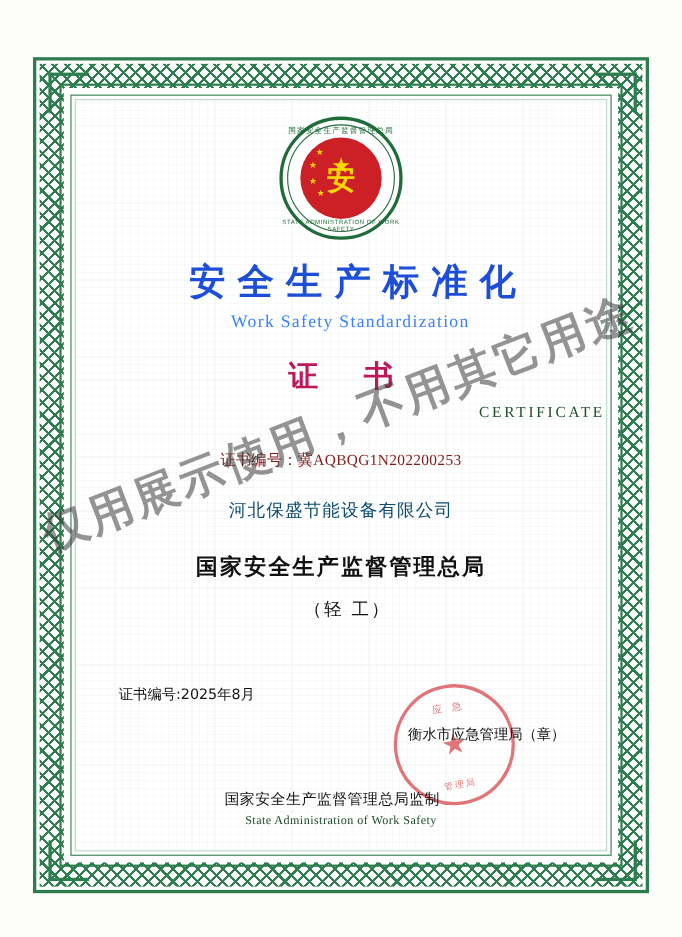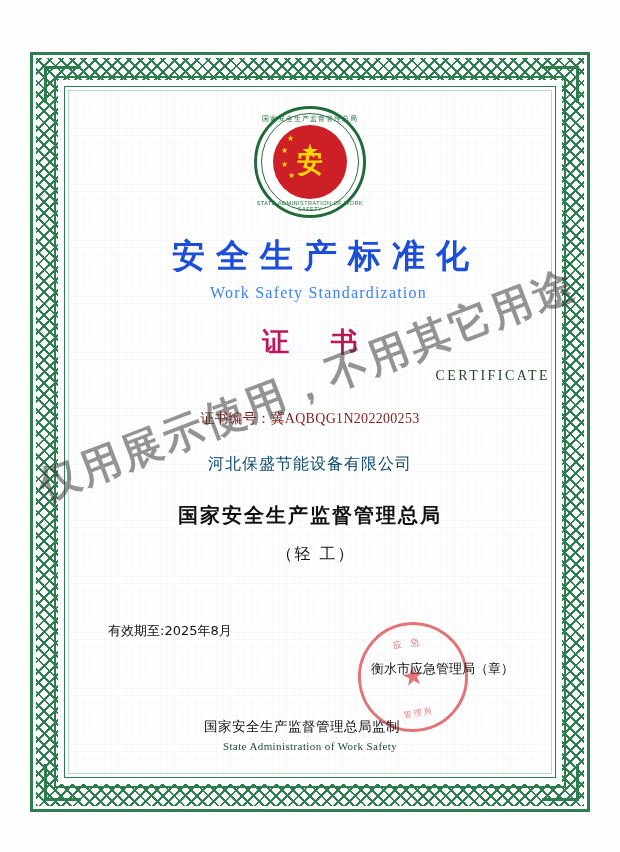--- a/index.html
+++ b/index.html
@@ -401,21 +401,21 @@
 
     <div class="cert-no">
       <span>证书编号：</span><span class="no-value">冀AQBQG1N202200253</span>
     </div>
 
     <div class="company">河北保盛节能设备有限公司</div>
     <div class="grade">国家安全生产监督管理总局</div>
     <div class="category">（轻 工）</div>
 
     <div class="validity">
-      <span>有效期至:</span><span>2025年8月</span>
+      <span>证书编号:</span><span>2025年8月</span>
     </div>
 
     <div class="seal">
       <div class="seal-top">应 急</div>
       <span class="seal-star">★</span>
       <div class="seal-bottom">管理局</div>
     </div>
 
     <div class="issuer">
       <div>衡水市应急管理局（章）</div>

